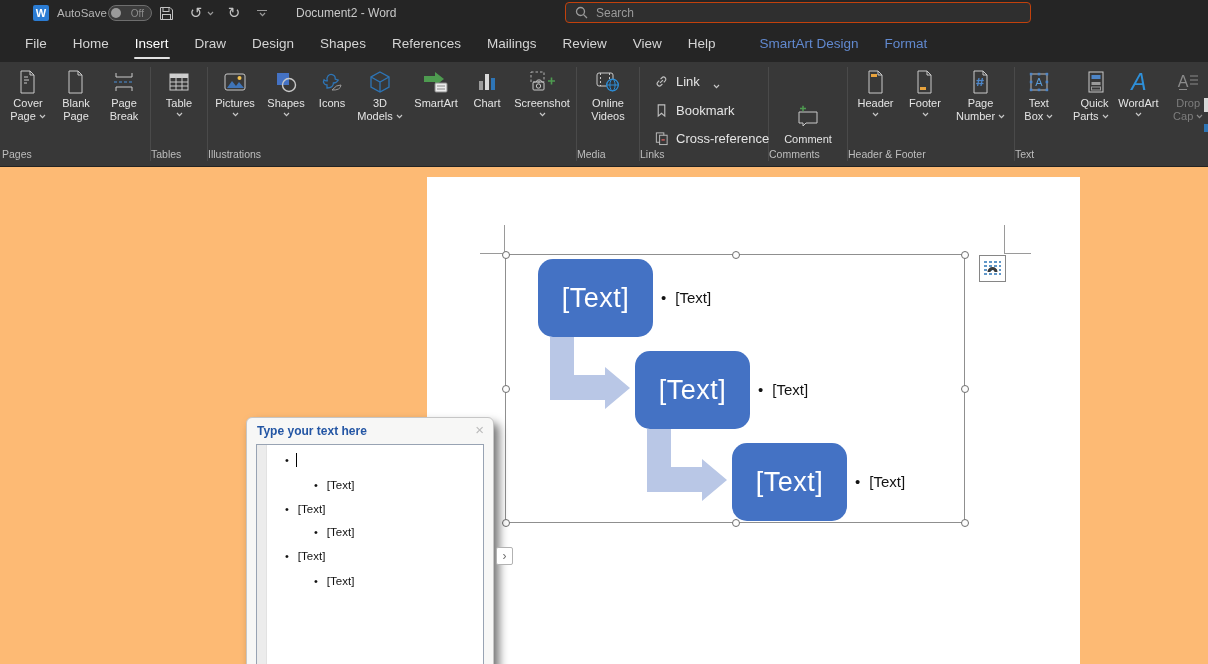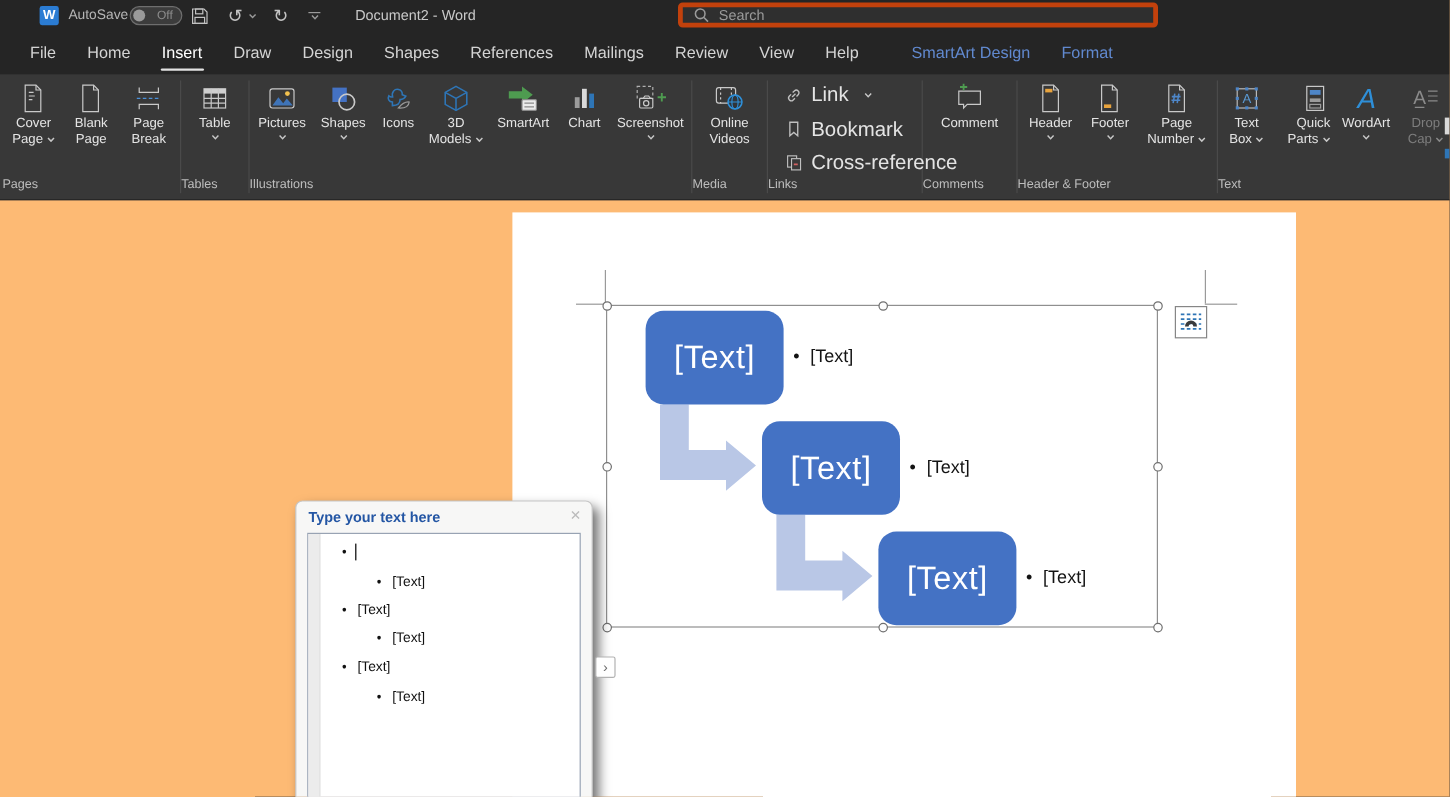--- a/index.html
+++ b/index.html
@@ -10,21 +10,21 @@
   .titlebar { position:absolute; left:0; top:0; width:1208px; height:26px; background:#252525; }
   .word-logo { position:absolute; left:33px; top:5px; width:16px; height:16px; background:#2b7cd3; border-radius:2px; color:#fff; font-size:11px; font-weight:bold; text-align:center; line-height:16px; }
   .autosave-label { position:absolute; left:57px; top:7px; font-size:11.5px; color:#b5b5b5; }
   .toggle { position:absolute; left:108px; top:5px; width:44px; height:16px; background:#3c3c3c; border:1px solid #6e6e6e; border-radius:8px; }
   .toggle .knob { position:absolute; left:2px; top:2px; width:10px; height:10px; background:#9a9a9a; border-radius:50%; }
   .toggle .state { position:absolute; right:7px; top:2px; font-size:10px; color:#8d8d8d; }
   .tb-ic { position:absolute; top:3px; width:20px; height:20px; display:flex; align-items:center; justify-content:center; color:#c2c2c2; font-size:15px; }
   .tb-ic svg { display:block; }
   .qat-mark { width:10px; border-top:1.5px solid #9a9a9a; padding-top:1px; display:flex; justify-content:center; }
   .doc-title { position:absolute; left:296px; top:6px; font-size:12px; color:#c9c9c9; }
-  .searchbox { position:absolute; left:565px; top:2px; width:400px; height:21px; background:#2f2f2f; border:4px solid #c2410c; border-radius:4px; display:flex; align-items:center; padding-left:9px; }
+  .searchbox { position:absolute; left:565px; top:2px; width:466px; height:21px; background:#2f2f2f; border:1px solid #c2410c; border-radius:4px; display:flex; align-items:center; padding-left:9px; }
   .searchbox input { background:transparent; border:none; outline:none; color:#cfcfcf; font-size:12px; margin-left:8px; width:340px; font-family:"Liberation Sans",sans-serif; }
   .searchbox input::placeholder { color:#9a9a9a; }
 
   
   .tabrow { position:absolute; left:0; top:26px; width:1208px; height:36px; background:#252525; display:flex; align-items:stretch; padding-left:12px; }
   .tab { position:relative; padding:0 13px; line-height:36px; font-size:13.5px; color:#d4d4d4; white-space:nowrap; }
   .tab.active { color:#ffffff; }
   .tab.active::after { content:""; position:absolute; left:12px; right:12px; bottom:3px; height:2.5px; background:#e2e2e2; border-radius:2px; }
   .tab.contextual { color:#6189cf; }
   .tab.gap { margin-left:18px; }
@@ -34,21 +34,21 @@
   .rsep { width:1px; background:#4a4a4a; margin:5px 0; flex:none; }
   .rgroup { position:relative; display:flex; flex-direction:column; flex:none; }
   .rgroup .btns { flex:1; display:flex; justify-content:space-evenly; align-items:flex-start; padding-top:5px; }
   .glabel { text-align:left; font-size:10.5px; color:#bdbdbd; padding-bottom:5px; height:18px; }
   .rbtn { display:flex; flex-direction:column; align-items:center; color:#e4e4e4; font-size:11px; line-height:13px; text-align:center; }
   .rbtn .ric { height:30px; display:flex; align-items:center; justify-content:center; }
   .rline { display:flex; align-items:center; justify-content:center; gap:3px; white-space:nowrap; }
   .chevline { height:8px; }
   .rbtn.disabled { color:#7d7d7d; }
   .smallcol { display:flex; flex-direction:column; justify-content:flex-start; padding:8px 10px 0 14px; gap:6px; }
-  .sbtn { display:flex; align-items:center; gap:7px; font-size:17px; color:#e4e4e4; height:20px; white-space:nowrap; }
+  .sbtn { display:flex; align-items:flex-end; gap:7px; font-size:13px; color:#e4e4e4; height:20px; white-space:nowrap; }
   .cutoff { position:absolute; right:0; }
 
   
   .docarea { position:absolute; left:0; top:167px; width:1208px; height:497px; background:#fdba74; }
   .page { position:absolute; left:427px; top:10px; width:653px; height:487px; background:#ffffff; }
 
   .cropmark { position:absolute; background:#9a9a9a; }
 
   .sel-frame { position:absolute; left:78px; top:77px; width:460px; height:269px; border:1px solid #8f8f8f; }
   .handle { position:absolute; width:8px; height:8px; background:#fdfdfd; border:1px solid #6f6f6f; border-radius:50%; }
@@ -375,21 +375,21 @@
             <rect x="6" y="4.5" width="8" height="10" fill="#383838" stroke="#c0c0c0"></rect>
             <line x1="8" y1="9.5" x2="11.5" y2="9.5" stroke="#d06060" stroke-width="1.5"></line>
           </svg>
         <span>Cross-reference</span>
       </div>
     </div>
     <div class="glabel">Links</div>
   </div>
   <div class="rsep"></div>
 
-  <div class="rgroup" style="width:78px;">
+  <div class="rgroup" style="width:78px;margin-top:36px;">
     <div class="btns">
       <div class="rbtn" style="width:64px;">
         <span class="ric">
             <svg width="26" height="26" viewBox="0 0 26 26" fill="none">
               <path d="M4 7 h18 v11 h-11 l-3 3 v-3 h-4 z" stroke="#c9c9c9"></path>
               <path d="M5 3.5 h6 M8 0.8 v5.4" stroke="#4e9b50" stroke-width="1.5"></path>
             </svg>
           </span>
         <span class="rline">
             <span>Comment</span>

